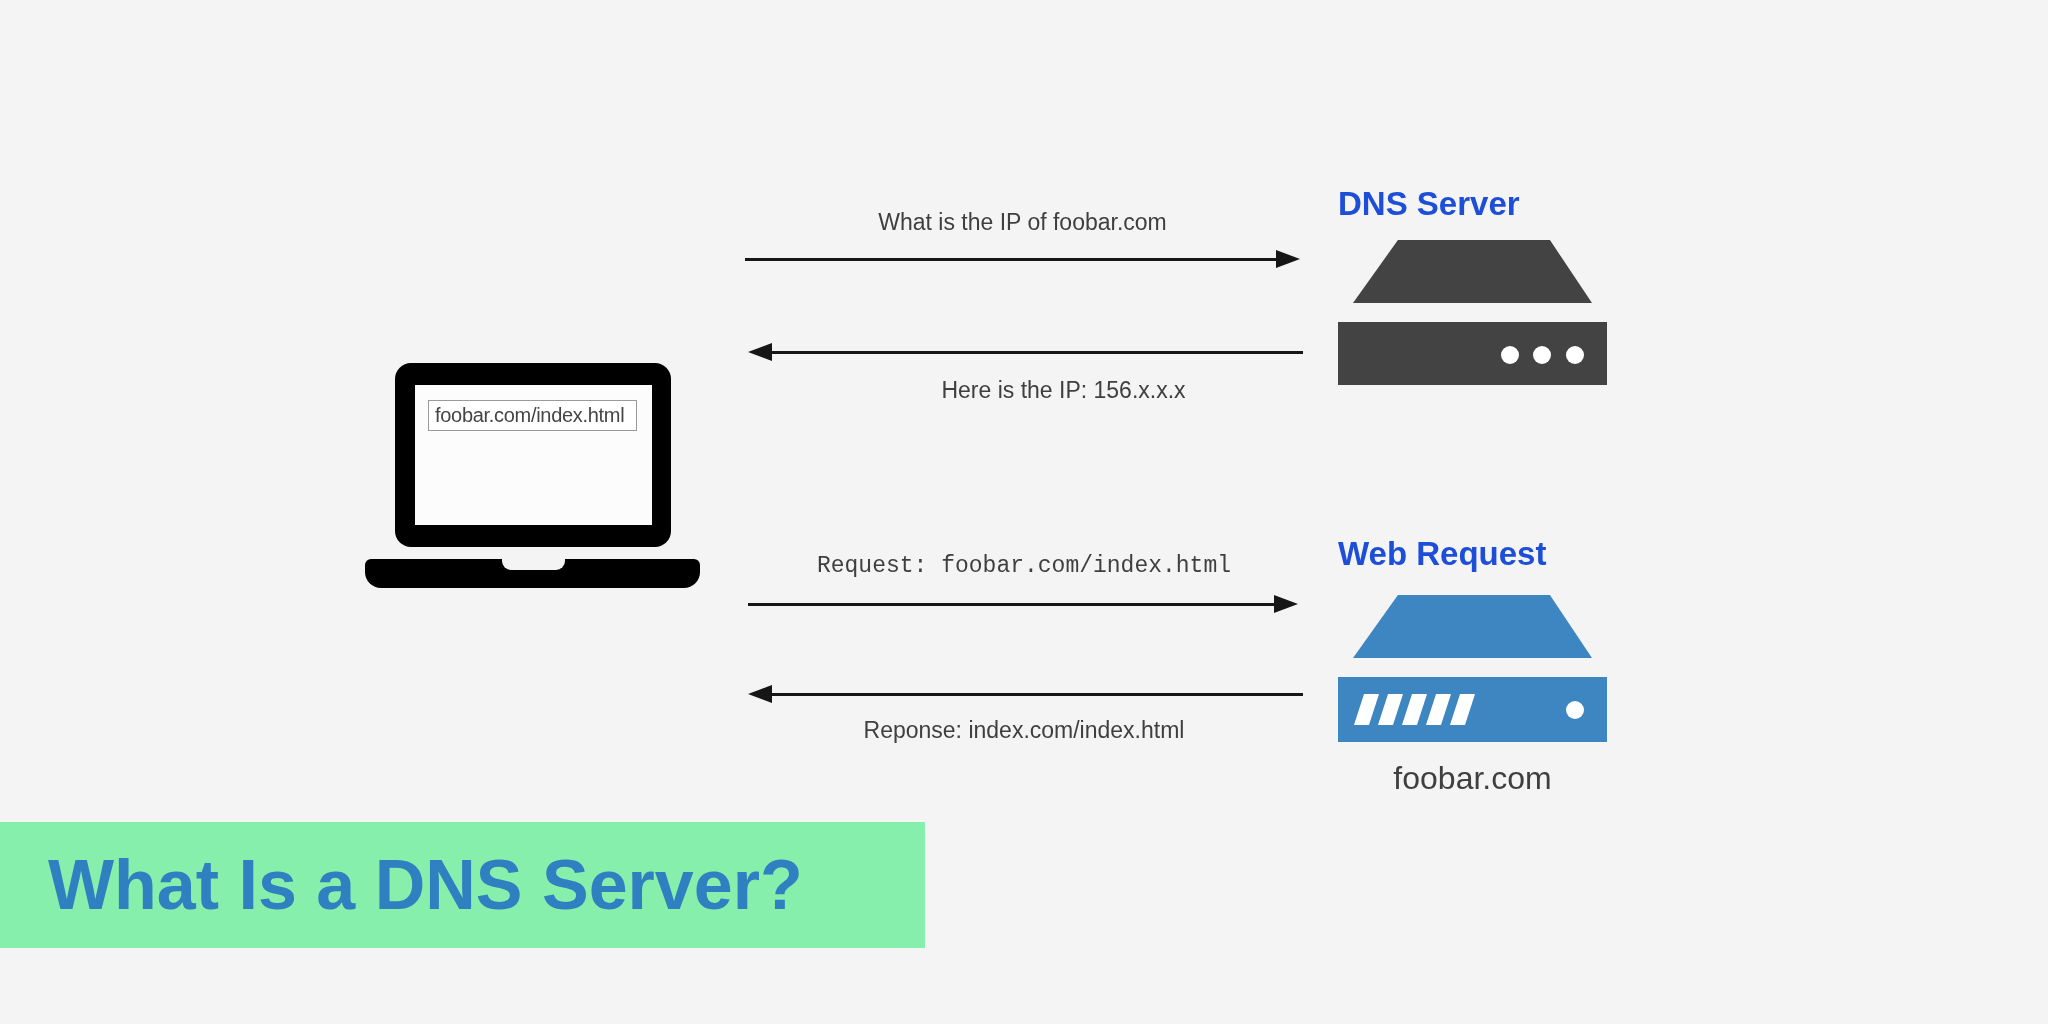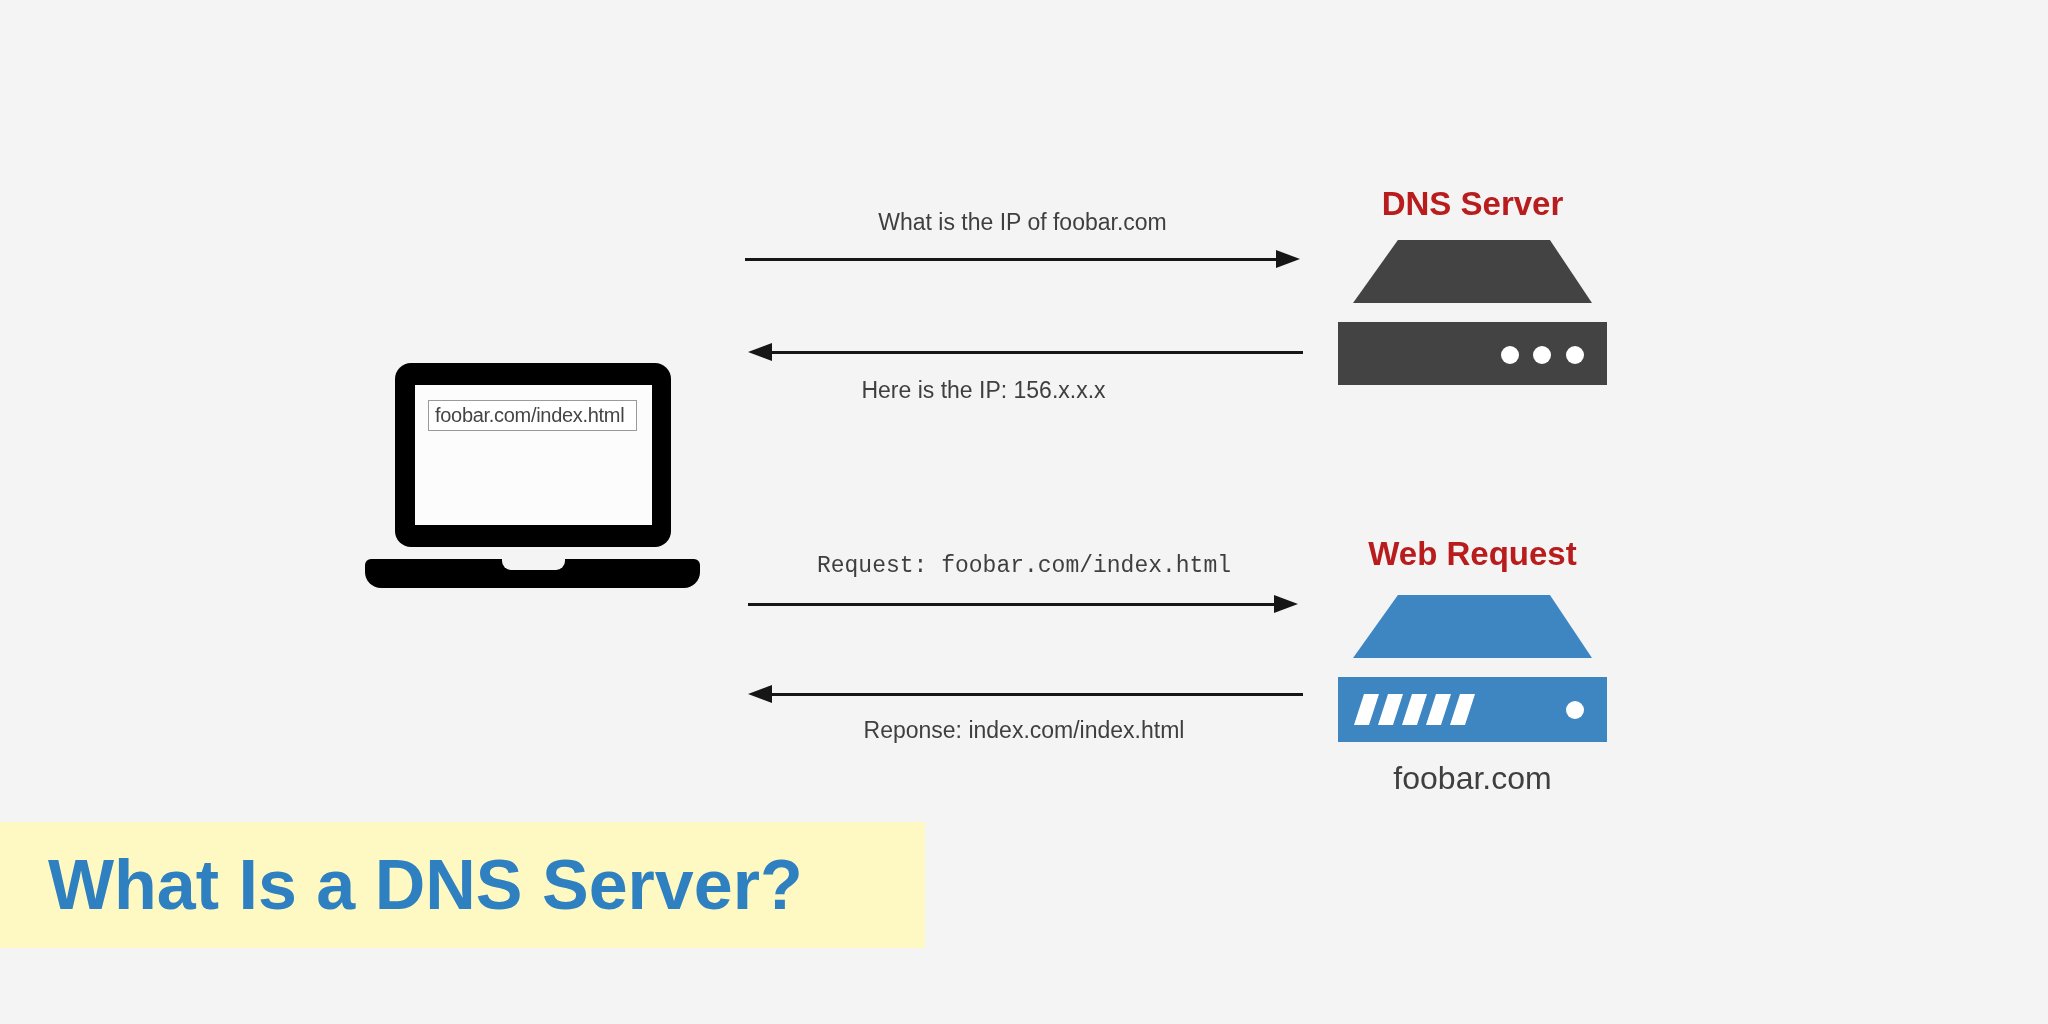--- a/index.html
+++ b/index.html
@@ -52,21 +52,21 @@
   }
   .arrow-head-left {
     width: 0; height: 0;
     border-top: 9px solid transparent; border-bottom: 9px solid transparent;
     border-right: 24px solid #161616;
   }
 
   
   .server-label {
     width: 269px; height: 42px; line-height: 42px;
-    font-size: 33px; font-weight: bold; color: #b91c1c; text-align: center;
+    font-size: 33px; font-weight: bold; color: #1d4ed8; 
     white-space: nowrap;
   }
   .server-trapezoid {
     width: 239px; height: 63px;
     clip-path: polygon(18.8% 0, 82.4% 0, 100% 100%, 0 100%);
   }
   .server-box { width: 269px; height: 63px; }
   .dns-color { background: #434343; }
   .web-color { background: #3d86c2; }
   .server-dot {
@@ -82,21 +82,21 @@
     transform: skewX(-18deg);
   }
   .domain-label {
     width: 269px; height: 40px; line-height: 40px;
     font-size: 32px; color: #3f3f3f; text-align: center; white-space: nowrap;
   }
 
   
   .title-band {
     left: 0; top: 822px; width: 925px; height: 126px;
-    background: #fef9c3;
+    background: #86efac;
   }
   .title-text {
     position: absolute; left: 48px; top: 0; height: 126px; line-height: 126px;
     font-size: 70px; font-weight: bold; color: #2e80c1; white-space: nowrap;
   }
 </style>
 </head>
 <body>
 
 <div class="canvas">
@@ -107,21 +107,21 @@
   <div class="abs laptop-base">
     <div class="abs laptop-notch"></div>
   </div>
 
   <div class="abs msg-label" style="left:745px; top:202px; width:555px;">What is the IP of foobar.com</div>
   <div class="abs arrow-line" style="left:745px; top:258px; width:533px;"></div>
   <div class="abs arrow-head-right" style="left:1276px; top:250px;"></div>
 
   <div class="abs arrow-head-left" style="left:748px; top:343px;"></div>
   <div class="abs arrow-line" style="left:770px; top:351px; width:533px;"></div>
-  <div class="abs msg-label" style="left:706px; top:370px; width:555px;">Here is the IP: 156.x.x.x</div>
+  <div class="abs msg-label" style="left:786px; top:370px; width:555px;">Here is the IP: 156.x.x.x</div>
 
   <div class="abs server-label" style="left:1338px; top:183px;">DNS Server</div>
   <div class="abs server-trapezoid dns-color" style="left:1353px; top:240px;"></div>
   <div class="abs server-box dns-color" style="left:1338px; top:322px;">
     <div class="server-dot" style="left:163px;"></div>
     <div class="server-dot" style="left:195px;"></div>
     <div class="server-dot" style="left:228px;"></div>
   </div>
 
   <div class="abs msg-label" style="left:748px; top:546px; width:552px;font-family:Liberation Mono, monospace;">Request: foobar.com/index.html</div>

